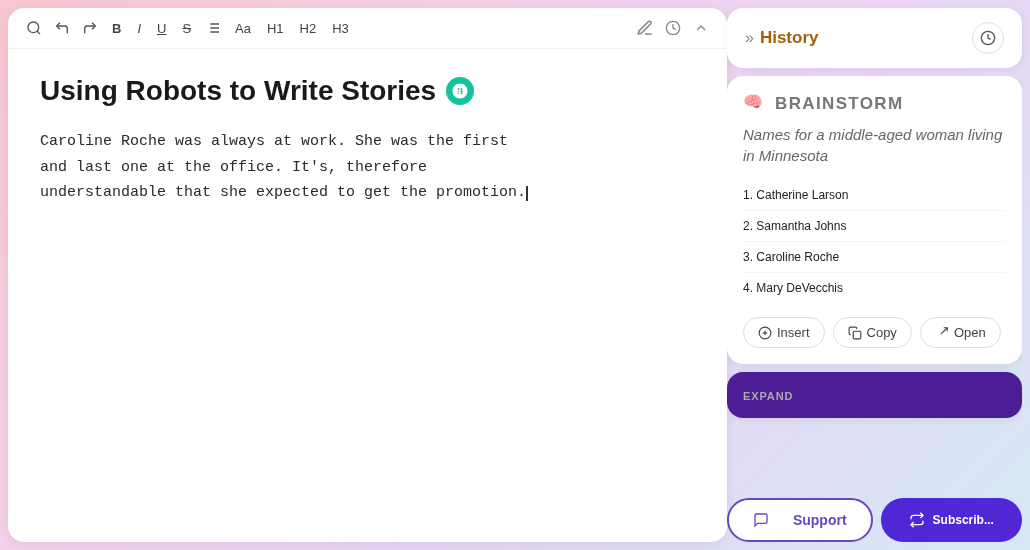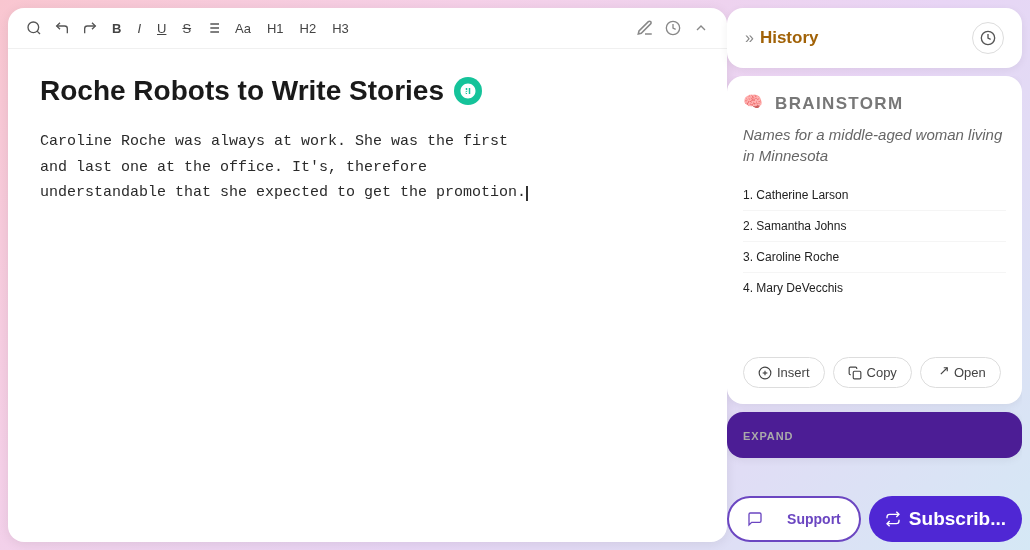--- a/index.html
+++ b/index.html
@@ -230,21 +230,20 @@
       align-items: center;
       gap: 5px;
       padding: 7px 14px;
       border: 1.5px solid #ddd;
       border-radius: 20px;
       font-size: 13px;
       color: #444;
       cursor: pointer;
       background: white;
       font-weight: 500;
-      margin-top: 40px;
     }
 
     .expand-card {
       background: #4c1d95;
       border-radius: 16px;
       padding: 14px 16px;
       box-shadow: 0 2px 8px rgba(0,0,0,0.06);
     }
 
     .expand-label {
@@ -280,21 +279,21 @@
 
     .subscribe-btn {
       flex: 1;
       display: flex;
       align-items: center;
       justify-content: center;
       gap: 8px;
       padding: 12px 16px;
       border: none;
       border-radius: 24px;
-      font-size: 19px;
+      font-size: 12px;
       color: white;
       cursor: pointer;
       background: #4f27d4;
       font-weight: 600;
     }
   </style>
 </head>
 <body>
 
 <div class="main-container">
@@ -353,21 +352,21 @@
       </div>
       <div class="toolbar-icon">
         <svg width="16" height="16" viewBox="0 0 24 24" fill="none" stroke="#888" stroke-width="2">
             <polyline points="18 15 12 9 6 15"></polyline>
           </svg>
       </div>
     </div>
 
     <div class="editor-content">
       <h1 class="doc-title">
-        <span>Roche Robots to Write Stories</span>
+        <span>Using Robots to Write Stories</span>
         <span class="grammarly-badge">
           <svg viewBox="0 0 24 24" fill="white">
               <path d="M12 2C6.48 2 2 6.48 2 12s4.48 10 10 10 10-4.48 10-10S17.52 2 12 2zm-1 14H9V8h2v8zm4 0h-2V8h2v8z"></path>
               <text x="5" y="17" font-size="10" fill="white" font-weight="bold">G</text>
             </svg>
         </span>
       </h1>
       <div class="doc-body">
         Caroline Roche was always at work. She was the first<br>
         and last one at the office. It's, therefore<br>

